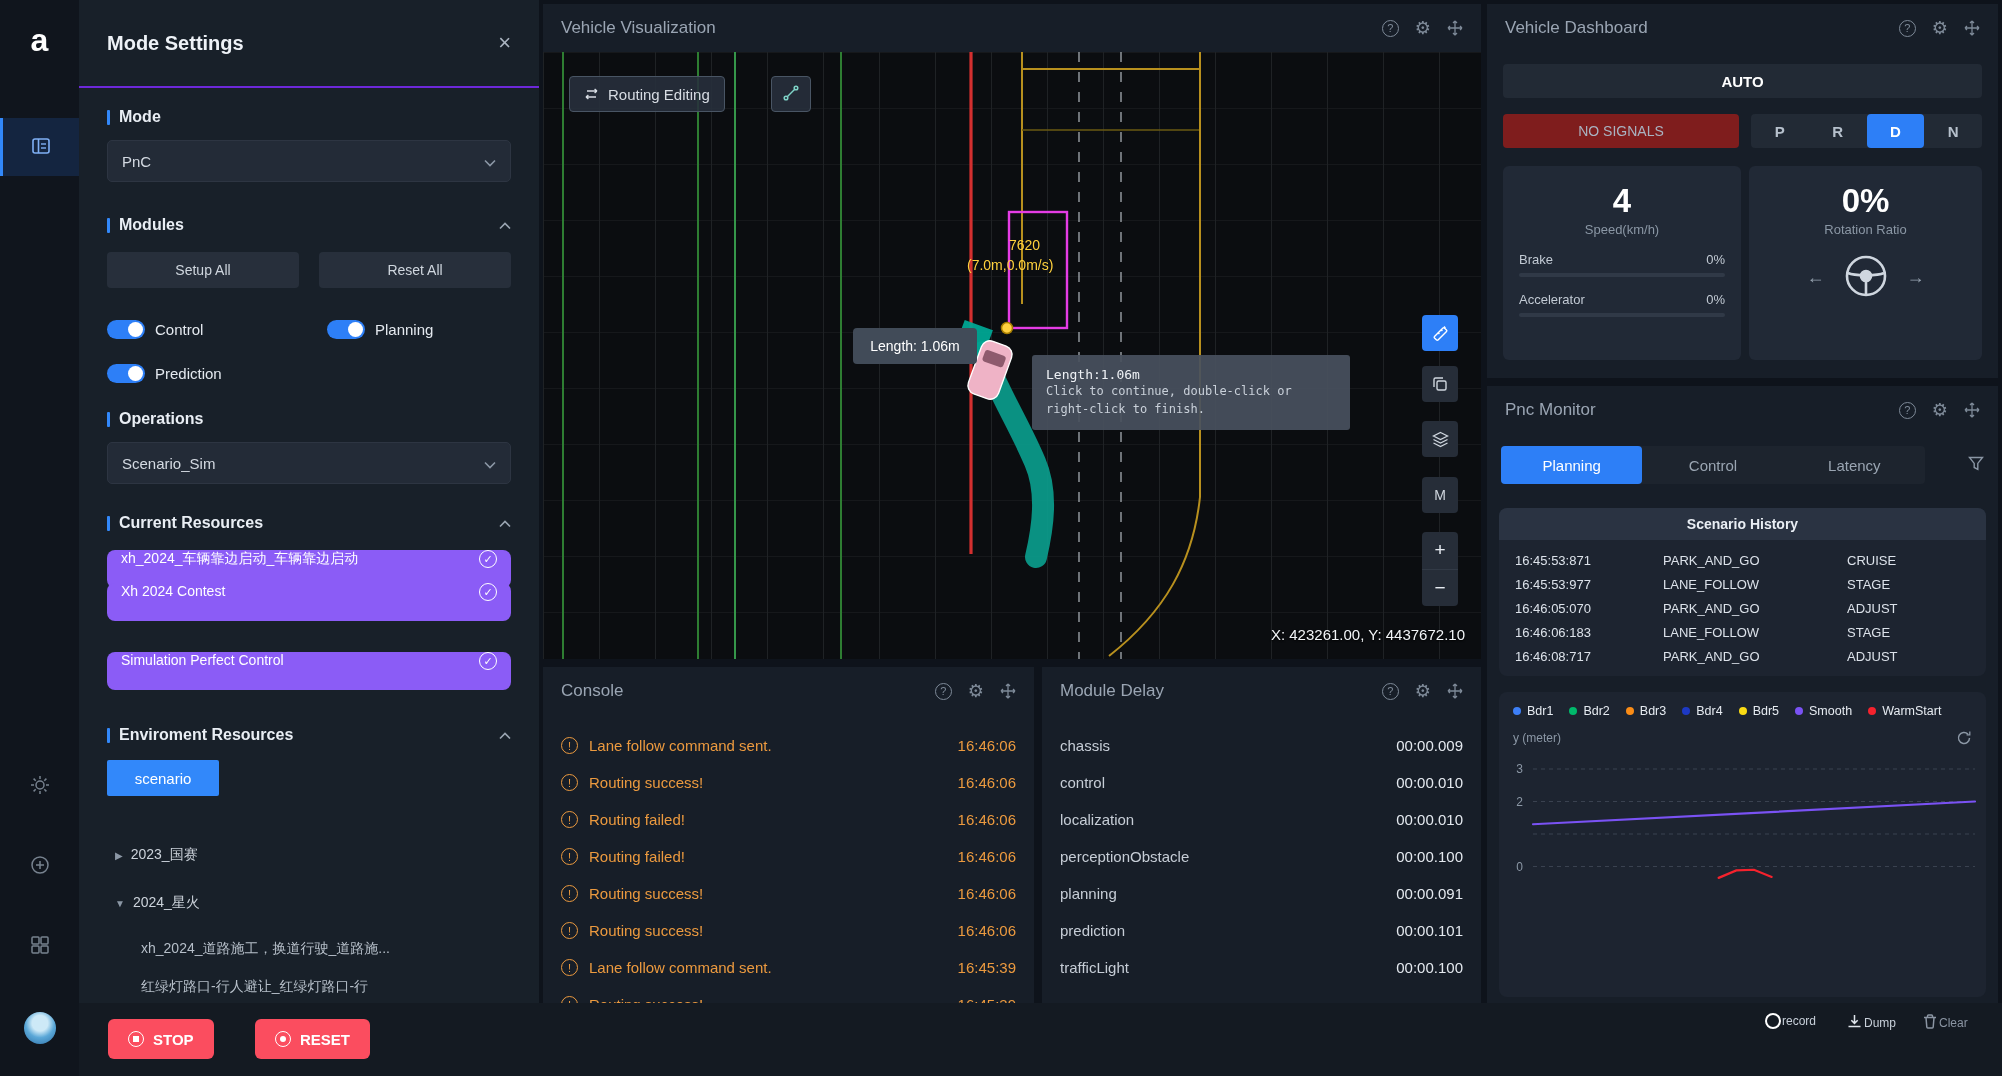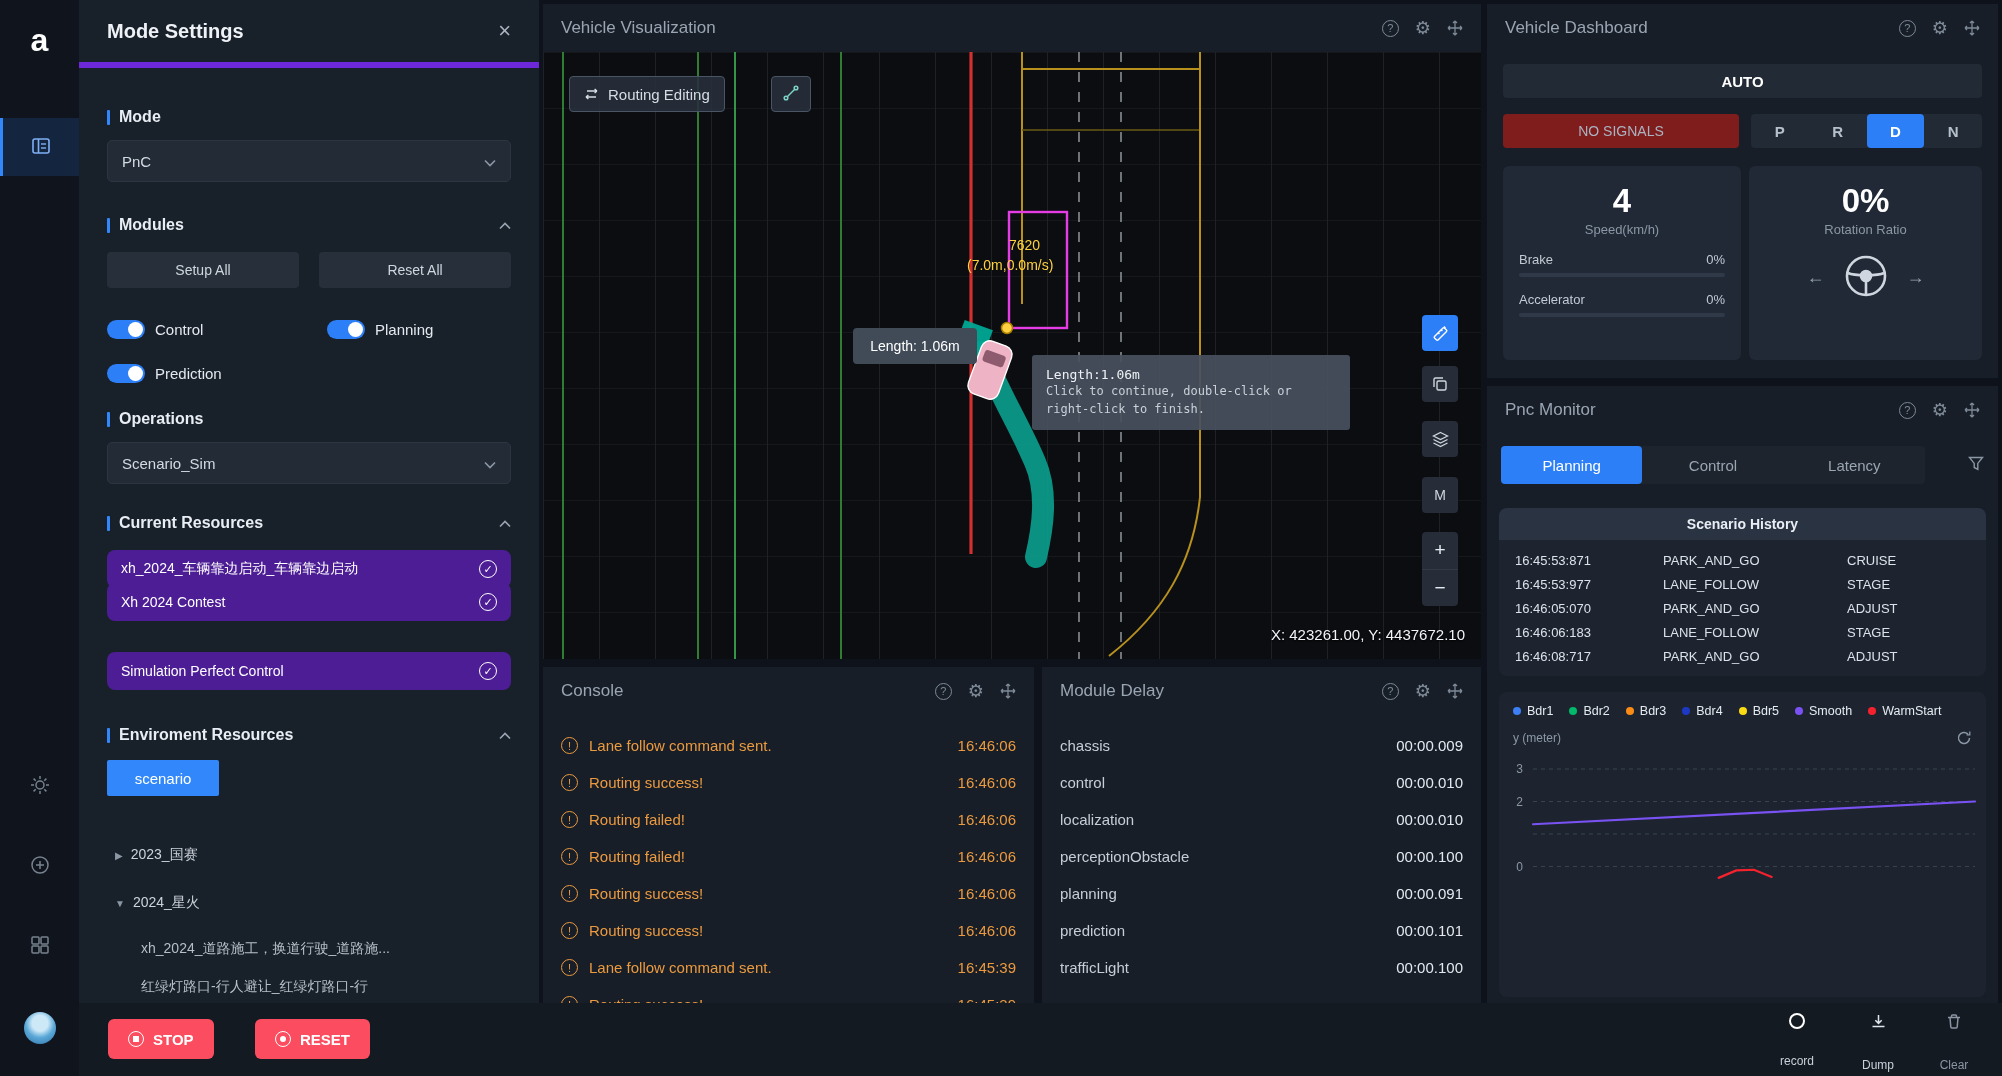--- a/index.html
+++ b/index.html
@@ -11,38 +11,38 @@
   .appbar{position:absolute;left:0;top:0;width:79px;height:1076px;background:#10151d}
   .logo{position:absolute;top:22px;left:0;width:79px;text-align:center;color:#fff;font-size:32px;font-weight:bold}
   .nav-active{position:absolute;top:118px;left:0;width:79px;height:58px;background:rgba(45,127,247,.16);
               border-left:3px solid #3288fa;display:flex;align-items:center;justify-content:center;color:#7fb0f5;cursor:pointer}
   .side-ico{position:absolute;left:0;width:79px;display:flex;justify-content:center;color:#77828f;cursor:pointer}
   .avatar{position:absolute;left:24px;top:1012px;width:32px;height:32px;border-radius:50%;
           background:radial-gradient(circle at 50% 35%, #cde9f7 0 30%, #5ba8d8 55%, #2c6ea6 100%);cursor:pointer}
 
   
   .mode-panel{position:absolute;left:79px;top:0;width:460px;height:1003px;background:#182029;overflow:hidden}
-  .ms-header{position:absolute;top:0;left:0;right:0;height:68px;display:flex;align-items:center;
-             padding:0 28px;border-bottom:6px solid #6d28d9}
+  .ms-header{position:absolute;top:0;left:0;right:0;height:88px;display:flex;align-items:center;
+             padding:0 28px;border-bottom:2px solid #6d28d9}
   .ms-title{font-size:20px;font-weight:bold;color:#eef2f7}
   .ms-close{margin-left:auto;font-size:22px;color:#aab4c0;cursor:pointer;line-height:1}
   .sec-label{position:absolute;left:28px;right:28px;display:flex;align-items:center;font-size:16px;font-weight:bold;color:#e9eef4}
   .sec-label::before{content:"";display:inline-block;width:3px;height:15px;background:#3288fa;margin-right:9px;border-radius:1px}
   .sec-chev{margin-left:auto;color:#9aa5b2}
   .select{position:absolute;left:28px;right:28px;height:42px;background:#232b37;border:1px solid #2d3542;border-radius:5px;
           display:flex;align-items:center;padding:0 14px;color:#d4dae2;font-size:15px;cursor:pointer}
   .select .chev{margin-left:auto;color:#8b97a5}
   .btn-row{position:absolute;left:28px;right:28px;display:flex;justify-content:space-between}
   .gbtn{width:192px;height:36px;background:#272f3b;border:none;border-radius:4px;color:#cfd6de;font-size:14px;
         font-family:inherit;cursor:pointer}
   .toggle{position:absolute;display:flex;align-items:center;gap:10px;font-size:15px;color:#e4e9ef}
   .switch{width:38px;height:19px;border-radius:10px;background:#2d7ff7;position:relative;cursor:pointer}
   .switch::after{content:"";position:absolute;right:2px;top:2px;width:15px;height:15px;border-radius:50%;background:#fff}
-  .resource{position:absolute;left:28px;width:404px;height:38px;background:#4c1d95;border-radius:8px;display:flex;
-            align-items:center;padding:0 14px;color:#fff;font-size:14px;cursor:pointer;white-space:nowrap;overflow:hidden}
+  .resource{position:absolute;left:28px;width:404px;height:38px;background:#8b5cf6;border-radius:8px;display:flex;
+            align-items:flex-start;padding:0 14px;color:#fff;font-size:14px;cursor:pointer;white-space:nowrap;overflow:hidden}
   .check-ico{margin-left:auto;width:18px;height:18px;border:1.5px solid #fff;border-radius:50%;display:flex;
              align-items:center;justify-content:center;font-size:11px;flex:none}
   .scenario-btn{position:absolute;left:28px;width:112px;height:36px;background:#3288fa;border:none;border-radius:2px;
                 color:#fff;font-size:15px;font-family:inherit;cursor:pointer}
   .tree-item{position:absolute;left:36px;display:flex;align-items:center;gap:8px;font-size:14px;color:#ccd3db;cursor:pointer}
   .caret{font-size:10px;color:#8b97a5}
   .tree-child{position:absolute;left:62px;right:16px;font-size:14px;color:#b6bfc9;cursor:pointer;white-space:nowrap;overflow:hidden}
 
   
   .panel{position:absolute;background:#171e28;overflow:hidden}
@@ -129,21 +129,21 @@
   .refresh{margin-left:auto;cursor:pointer;color:#8b97a5;display:flex}
 
   
   .bottom-bar{position:absolute;left:79px;top:1003px;width:1923px;height:73px;background:#141a22}
   .danger-btn{position:absolute;top:16px;height:40px;border:none;border-radius:6px;background:#fb4d5f;color:#fff;
               font-size:15px;font-weight:bold;font-family:inherit;display:flex;align-items:center;gap:9px;
               padding:0 20px;cursor:pointer}
   .stop-ico{width:16px;height:16px;border:1.6px solid #fff;border-radius:50%;display:flex;align-items:center;justify-content:center}
   .stop-ico i{display:block;width:6px;height:6px;background:#fff}
   .stop-ico i.round{border-radius:50%}
-  .bb-group{position:absolute;top:10px;width:64px;display:flex;flex-direction:column;align-items:center;gap:25px;cursor:pointer}
+  .bb-group{position:absolute;top:10px;width:64px;display:flex;flex-direction:row;align-items:center;gap:1px;cursor:pointer}
   .bb-label{font-size:12px;color:#c8d0da}
   .bb-label.dim{color:#8b95a3}
   .record-ring{width:16px;height:16px;border:2.2px solid #fff;border-radius:50%}
 </style>
 </head>
 <body>
 
 <div id="root">
 
   <aside class="appbar">

